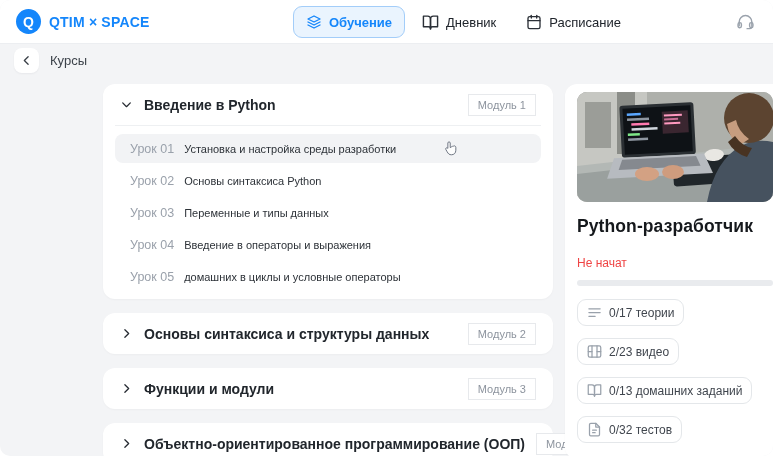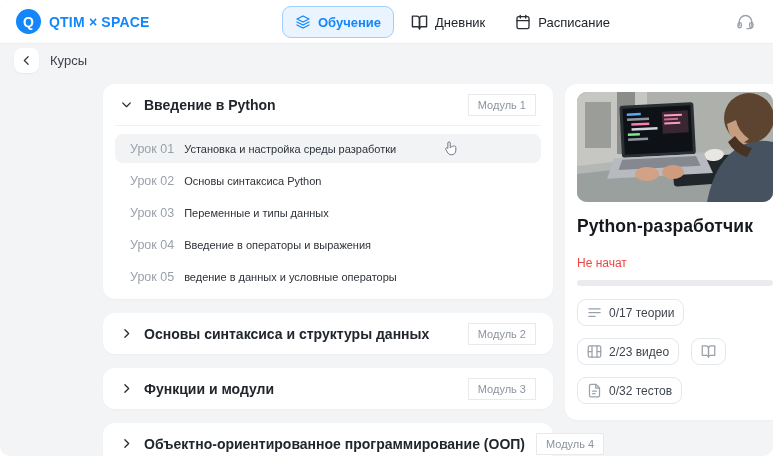--- a/index.html
+++ b/index.html
@@ -17,21 +17,21 @@
   }
   .logo { display:flex; align-items:center; gap:8px; cursor:pointer; }
   .logo-circle {
     width:25px; height:25px; border-radius:50%;
     background:var(--accent,#1486fb); color:#fff;
     display:flex; align-items:center; justify-content:center;
     font-weight:700; font-size:14px;
   }
   .logo-text { color:var(--accent,#1486fb); font-weight:700; font-size:14px; letter-spacing:.2px; }
 
-  .nav-tabs { position:absolute; left:282px; top:0; height:44px; display:flex; align-items:center; gap:4px; }
+  .nav-tabs { position:absolute; left:293px; top:0; height:44px; display:flex; align-items:center; gap:4px; }
   .nav-tab {
     display:flex; align-items:center; gap:7px;
     padding:7px 12px; border-radius:9px; border:1px solid transparent;
     background:transparent; font-family:inherit; font-size:13px; color:#20252c; cursor:pointer;
   }
   .nav-tab .tab-icon { display:flex; color:#2a2f36; }
   .nav-tab.active {
     background:var(--tab-active-bg,#eaf4fe);
     border-color:var(--tab-active-border,#a3cdf9);
     color:var(--accent,#1486fb); font-weight:700;
@@ -188,21 +188,21 @@
               <span class="lesson-title">Переменные и типы данных</span>
             </div>
 
             <div class="lesson-row">
               <span class="lesson-num">Урок 04</span>
               <span class="lesson-title">Введение в операторы и выражения</span>
             </div>
 
             <div class="lesson-row">
               <span class="lesson-num">Урок 05</span>
-              <span class="lesson-title">ведение в данных и условные операторы</span>
+              <span class="lesson-title">домашних в циклы и условные операторы</span>
             </div>
           </div>
       </section>
 
       <section class="module-card">
         <div class="module-header">
           <span class="chev">
             <svg width="13" height="13" viewBox="0 0 24 24" fill="none" stroke="#272c33" stroke-width="2.4" stroke-linecap="round" stroke-linejoin="round">
               <polyline points="9 5 16 12 9 19"></polyline>
             </svg>
@@ -307,20 +307,21 @@
         </span>
 
 
         <span class="stat-badge">
           <span class="stat-icon">
             <svg width="15" height="15" viewBox="0 0 24 24" fill="none" stroke="currentColor" stroke-width="2" stroke-linecap="round" stroke-linejoin="round">
               <path d="M2 3h6a4 4 0 0 1 4 4v14a3 3 0 0 0-3-3H2z"></path>
               <path d="M22 3h-6a4 4 0 0 0-4 4v14a3 3 0 0 1 3-3h7z"></path>
             </svg>
           </span>
+          <span>0/13 домашних заданий</span>
         </span>
 
         <span class="stat-badge">
           <span class="stat-icon">
             <svg width="15" height="15" viewBox="0 0 24 24" fill="none" stroke="currentColor" stroke-width="2" stroke-linecap="round" stroke-linejoin="round">
               <path d="M14 2H6a2 2 0 0 0-2 2v16a2 2 0 0 0 2 2h12a2 2 0 0 0 2-2V8z"></path>
               <polyline points="14 2 14 8 20 8"></polyline>
               <line x1="9" y1="13" x2="15" y2="13"></line>
               <line x1="9" y1="17" x2="13" y2="17"></line>
             </svg>

